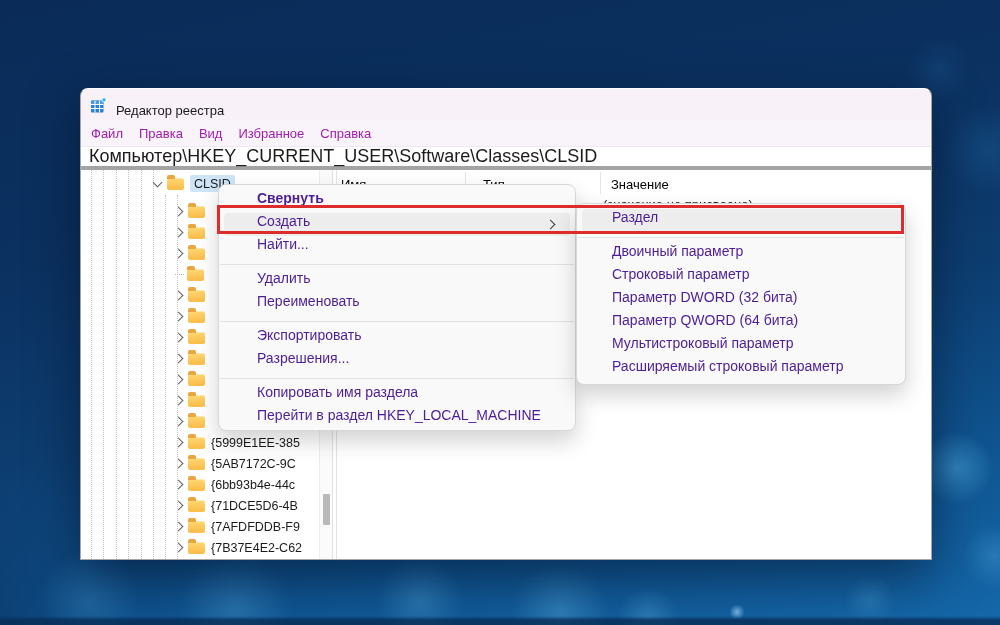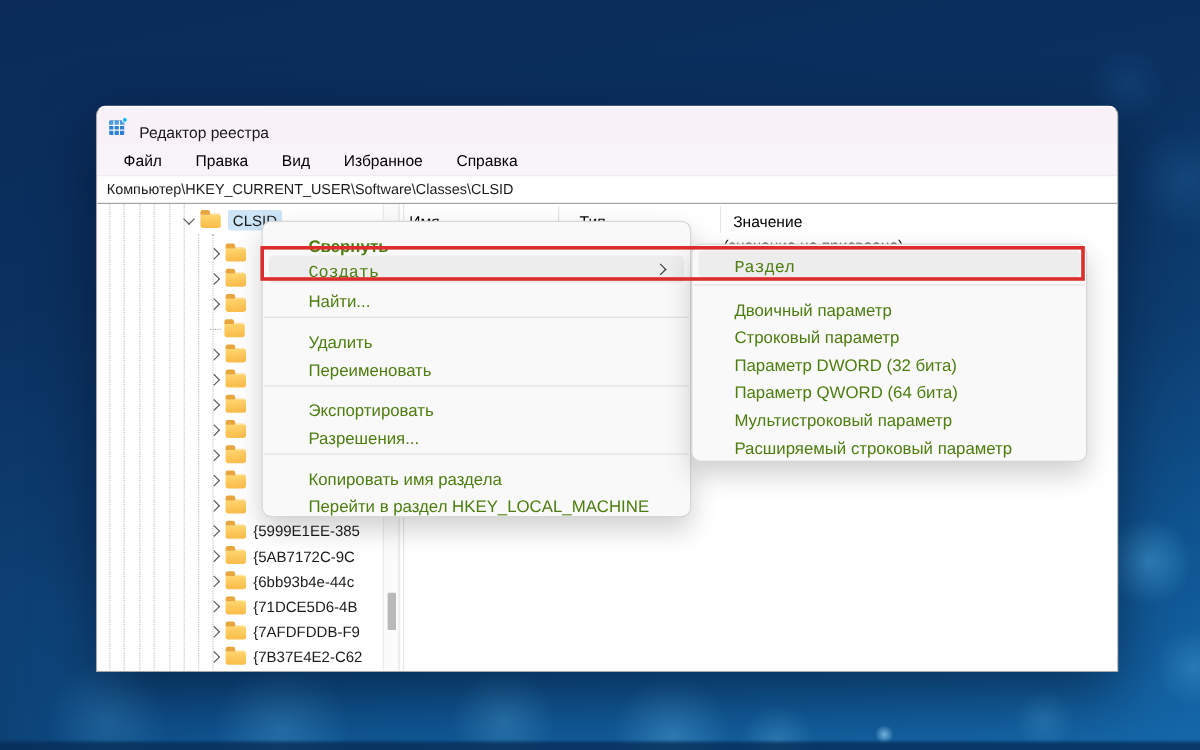--- a/index.html
+++ b/index.html
@@ -31,23 +31,23 @@
     border-radius:8px 8px 0 0;box-sizing:border-box;overflow:hidden;
     box-shadow:0 18px 50px rgba(0,10,30,.5);
     color:#1b1b1b;
   }
   .titlebar{position:absolute;left:0;top:0;right:0;height:32px;background:#f8f1f7;
     display:flex;align-items:center;padding-left:9px;border-radius:8px 8px 0 0;}
   .appicon{width:17px;height:17px;display:inline-block;margin-right:9px;}
   .title{font-size:13px;color:#191919;margin-top:11px;}
   .menubar{position:absolute;left:0;top:32px;right:0;height:26px;background:#f9f4f9;
     display:flex;align-items:center;padding-left:2px;border-bottom:1px solid #ececec;box-sizing:border-box;}
-  .mitem{font-size:13px;padding:0 8px;color:#000000;margin-left:12px;}
+  .mitem{font-size:13px;padding:0 8px;color:#a21caf;}
   .addressbar{position:absolute;left:0;top:58px;right:0;height:23px;background:#fff;
-    display:flex;align-items:center;padding-left:8px;border-bottom:1px solid #a3a3a3;box-sizing:border-box;font-size:12px;}
+    display:flex;align-items:center;padding-left:8px;border-bottom:4px solid #a3a3a3;box-sizing:border-box;font-size:18px;}
   .main{position:absolute;left:0;top:81px;right:0;bottom:0;background:#fff;}
 
   
   .treepanel{position:absolute;left:0;top:0;width:251px;height:100%;background:#fff;overflow:hidden;}
   .guide{position:absolute;top:0;bottom:0;width:0;border-left:1px dotted #b5b5b5;opacity:.8;}
   .guide.deep{top:25px;}
   .trow{position:absolute;height:21px;display:flex;align-items:center;font-size:12.5px;white-space:nowrap;}
   .trow.root{left:73px;top:3px;}
   .trow.child{left:94px;}
   .chev{display:inline-block;width:6px;height:6px;border-right:1.4px solid #5f5f5f;border-bottom:1.4px solid #5f5f5f;flex:0 0 auto;}
@@ -73,24 +73,24 @@
   .colsep{position:absolute;top:2px;height:22px;width:0;border-left:1px solid #e4e4e4;}
   .colsep.s0{left:128px;}
   .colsep.s1{left:263px;}
   .valuecell{position:absolute;left:266px;top:27px;color:#1b1b1b;}
 
   
   .menu{position:absolute;background:#f9f9f9;border:1px solid #d7d7d7;border-radius:8px;
     box-shadow:0 10px 22px rgba(0,0,0,.18);box-sizing:border-box;padding:5px 0 2px 0;font-size:14px;}
   .ctxmenu{left:137px;top:95px;width:358px;height:247px;z-index:20;}
   .submenu{left:495px;top:114px;width:330px;height:182px;z-index:25;}
-  .citem{height:23px;display:flex;align-items:flex-end;padding-left:38px;padding-right:12px;color:#4d7c0f;position:relative;}
+  .citem{height:23px;display:flex;align-items:flex-start;padding-left:38px;padding-right:12px;color:#4c1d95;position:relative;}
   .submenu .citem{padding-left:35px;}
   .citem.bold{font-weight:bold;}
-  .citem.hover{background:#ededed;border-radius:4px;margin:0 5px;padding-left:33px;font-family:Liberation Mono, monospace;}
+  .citem.hover{background:#ededed;border-radius:4px;margin:0 5px;padding-left:33px;}
   .submenu .citem.hover{padding-left:30px;}
   .csep{height:1px;background:#e1e1e1;margin:5px 1px;}
   .subarrow{position:absolute;right:16px;top:8px;width:6px;height:6px;
     border-right:1.4px solid #3a3a3a;border-bottom:1.4px solid #3a3a3a;transform:rotate(-45deg);}
 
   .redbox{position:absolute;left:136px;top:116px;width:687px;height:29px;box-sizing:border-box;
     border:3px solid #dd2c2c;z-index:60;pointer-events:none;}
 </style>
 </head>
 <body>

